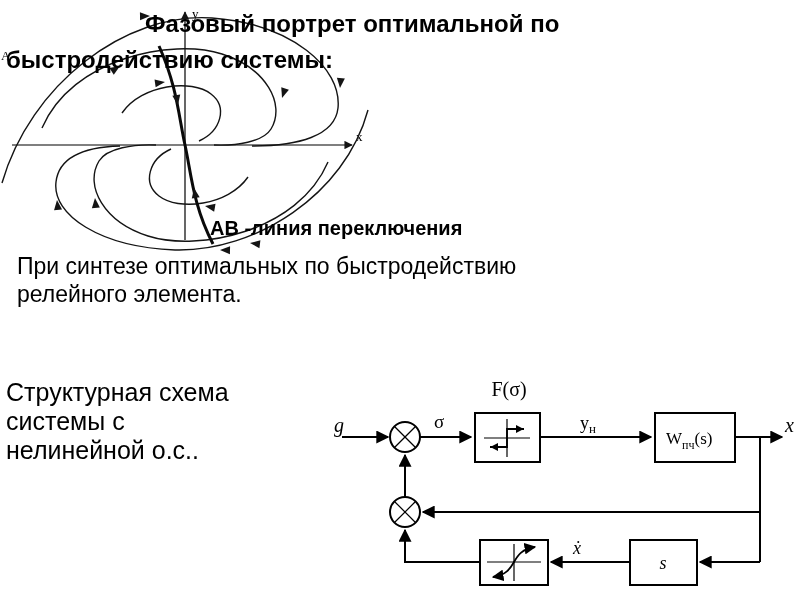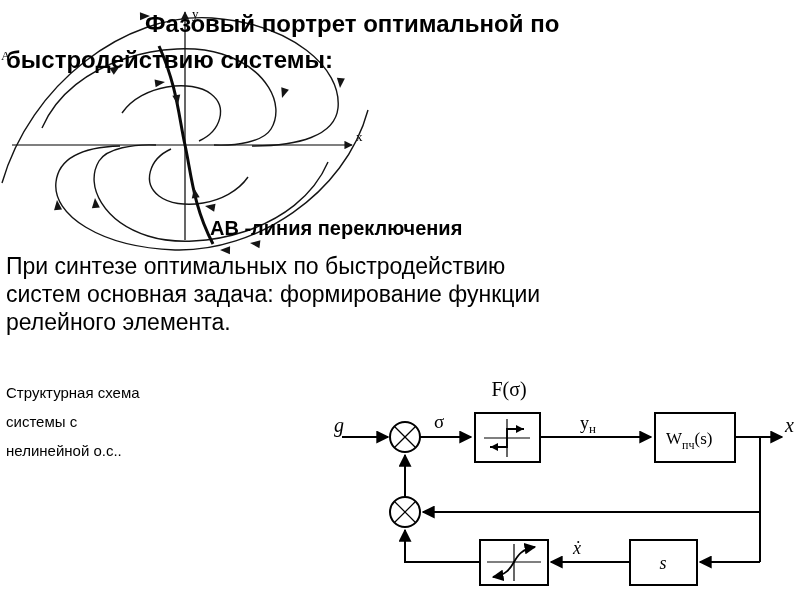--- a/index.html
+++ b/index.html
@@ -2,21 +2,21 @@
 <html><head>
 <meta charset="utf-8">
 <style>
   html,body{margin:0;padding:0;}
   body{width:800px;height:600px;background:#ffffff;overflow:hidden;
        font-family:"Liberation Sans",sans-serif;color:#000;}
   .slide{position:relative;width:800px;height:600px;background:#fff;}
   .abs{position:absolute;}
   .title{font-size:24px;font-weight:bold;white-space:nowrap;}
   .bodytext{font-size:23px;line-height:28px;white-space:nowrap;}
-  .caption{font-size:15px;line-height:29px;white-space:nowrap;}
+  .caption{font-size:25px;line-height:29px;white-space:nowrap;}
   svg{display:block;}
   svg text{font-family:"Liberation Serif",serif;}
   .blk{fill:#ffffff;stroke:#000;stroke-width:2;}
   .wire{stroke:#000;stroke-width:2;fill:none;}
   .thin{stroke:#000;stroke-width:1.2;fill:none;}
   .curve{stroke:#141414;stroke-width:1.4;fill:none;}
   .switch{stroke:#0a0a0a;stroke-width:3;fill:none;}
   .arrowp{fill:#141414;}
 </style>
 </head>
@@ -60,23 +60,22 @@
       <polygon class="arrowp" points="0,0 -10,-4 -10,4" transform="translate(95,198) rotate(265)"></polygon>
       <polygon class="arrowp" points="0,0 -10,-4 -10,4" transform="translate(205,206) rotate(190)"></polygon>
     </g>
   </svg>
 
   <div class="abs title" style="left:145px;top:10px;text-align:right;">Фазовый портрет оптимальной по</div>
   <div class="abs title" style="left:6px;top:40px;margin-top:6px;">быстродействию системы:</div>
 
   <div class="abs title" style="left:210px;top:217px;font-size:20px;">АВ -линия переключения</div>
 
-  <div class="abs bodytext" style="left:6px;top:252px;">
+  <div class="abs bodytext" style="left:17px;top:252px;">
     <div>При синтезе оптимальных по быстродействию</div>
-    <div>систем основная задача: формирование функции</div>
     <div>релейного элемента.</div>
   </div>
 
   <div class="abs caption" style="left:6px;top:378px;">
     <div>Структурная схема</div>
     <div>системы с</div>
     <div>нелинейной о.с..</div>
   </div>
 
   <svg class="abs" style="left:330px;top:372px;" width="470" height="228" viewBox="0 0 470 228">

